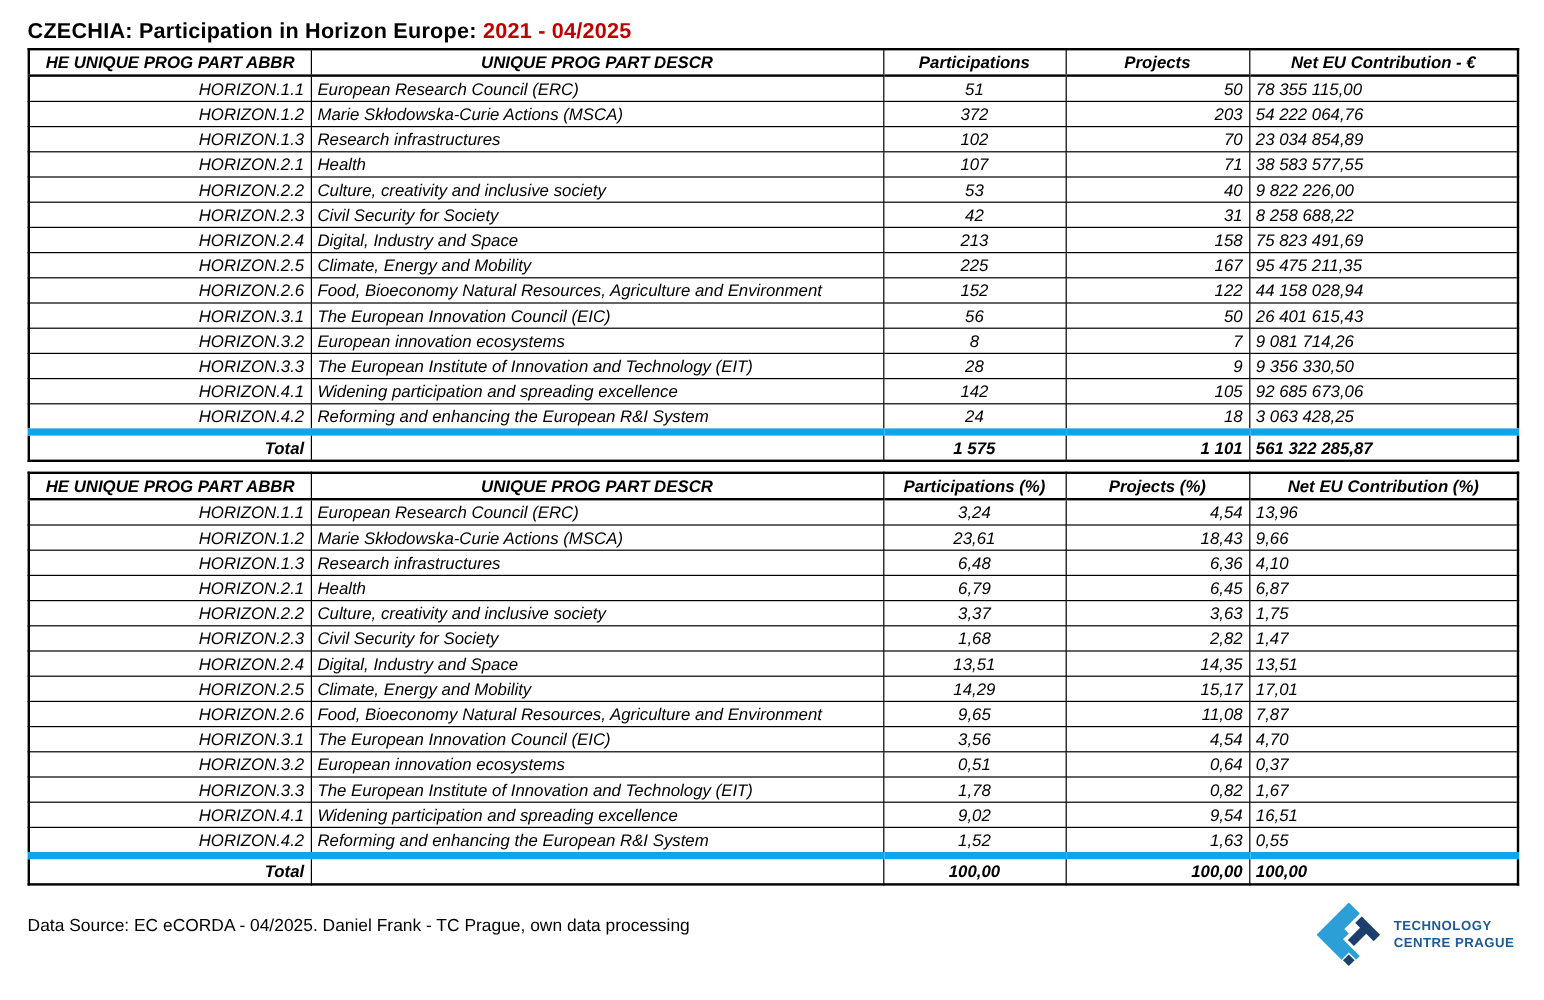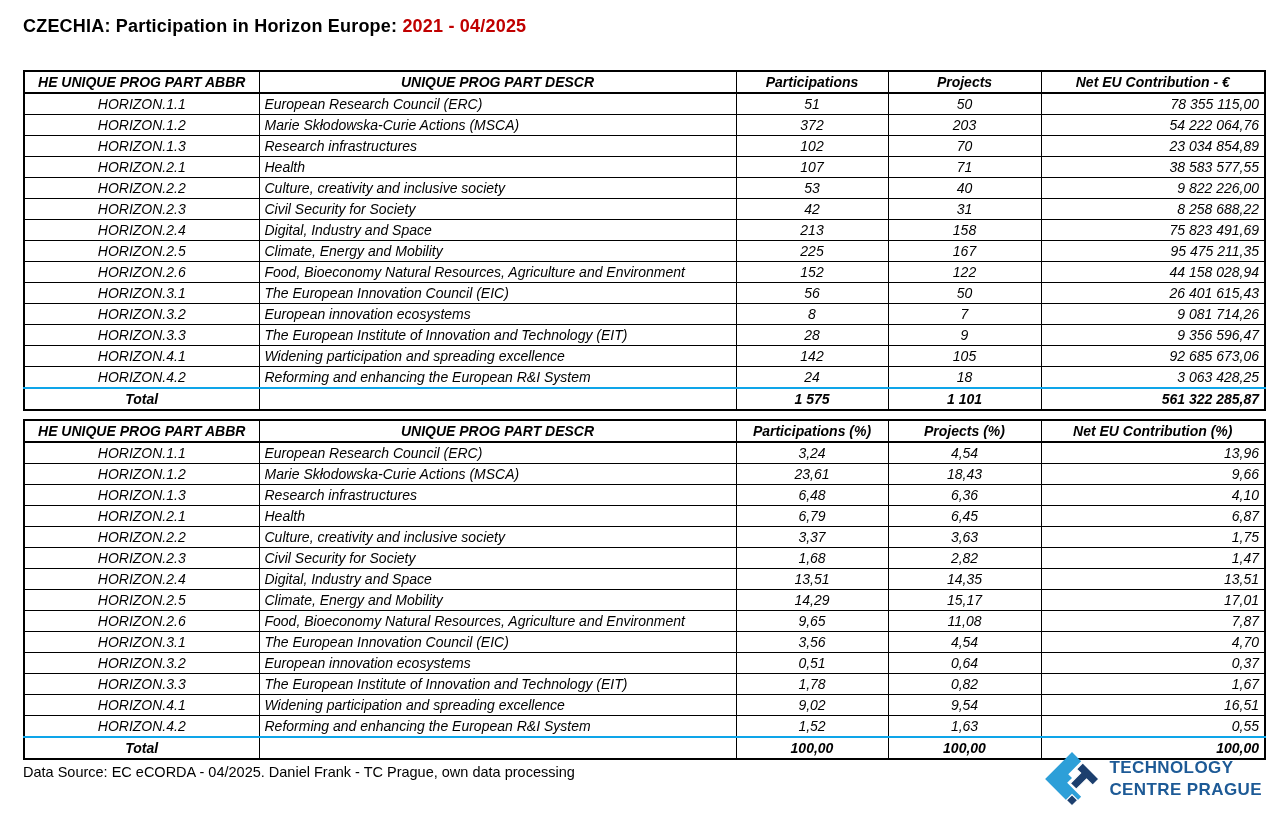--- a/index.html
+++ b/index.html
@@ -10,53 +10,53 @@
   }
   *{box-sizing:border-box;}
   html,body{margin:0;padding:0;}
   body{
     width:1287px;height:833px;background:#ffffff;overflow:hidden;
     font-family:"Liberation Sans", sans-serif;color:#000;position:relative;
   }
   .page{padding:16px 23px 0 23px;}
   .doc-title{
     font-size:18px;font-weight:bold;letter-spacing:0.2px;
-    margin:0 0 33px 0;white-space:nowrap;
+    margin:0 0 3px 0;white-space:nowrap;
   }
   .doc-title .period{color:var(--red);}
   table.data-table{
     border-collapse:collapse;table-layout:fixed;
     width:1241px;border:2px solid #000;
     margin-bottom:8px;
     font-style:italic;
   }
   table.data-table th, table.data-table td{
     border:1px solid #000;
     height:21px;padding:0 5px;
     font-size:14px;line-height:20px;
     overflow:hidden;white-space:nowrap;
   }
   table.data-table thead th{
     font-weight:bold;text-align:center;border-bottom:2px solid #000;
   }
-  .col0{width:235px;text-align:center;}
+  .col0{width:235px;text-align:right;}
   .col1{width:477px;text-align:left;margin-top:40px;}
   .col2{width:152px;text-align:center;}
-  .col3{width:153px;text-align:center;}
-  .col4{width:224px;text-align:right;}
-  tr.total-row td{border-top:2px solid #0ea5e9;font-weight:bold;}
+  .col3{width:153px;text-align:right;}
+  .col4{width:224px;text-align:left;}
+  tr.total-row td{border-top:6px solid #0ea5e9;font-weight:bold;}
   .footer{
     position:absolute;left:23px;top:752px;width:1241px;
     display:flex;justify-content:space-between;align-items:flex-start;
   }
   .source-text{font-size:14.5px;margin-top:12px;}
   .logo{display:flex;align-items:center;gap:10px;margin-right:2px;}
   .logo-mark{width:54px;height:54px;flex:0 0 auto;}
   .logo-text{
-    color:var(--logo-text);font-weight:bold;font-size:17px;
+    color:var(--logo-text);font-weight:bold;font-size:11px;
     line-height:1.3;letter-spacing:0.4px;white-space:nowrap;
   }
 </style>
 </head>
 <body>
 
 <div class="page">
 
   <h1 class="doc-title"><span>CZECHIA: Participation in Horizon Europe:</span>
     <span class="period">2021 - 04/2025</span>
@@ -148,21 +148,21 @@
           <td class="col1">European innovation ecosystems</td>
           <td class="col2">8</td>
           <td class="col3">7</td>
           <td class="col4">9 081 714,26</td>
         </tr>
         <tr>
           <td class="col0">HORIZON.3.3</td>
           <td class="col1">The European Institute of Innovation and Technology (EIT)</td>
           <td class="col2">28</td>
           <td class="col3">9</td>
-          <td class="col4">9 356 596,47</td>
+          <td class="col4">9 356 330,50</td>
         </tr>
         <tr>
           <td class="col0">HORIZON.4.1</td>
           <td class="col1">Widening participation and spreading excellence</td>
           <td class="col2">142</td>
           <td class="col3">105</td>
           <td class="col4">92 685 673,06</td>
         </tr>
         <tr>
           <td class="col0">HORIZON.4.2</td>

